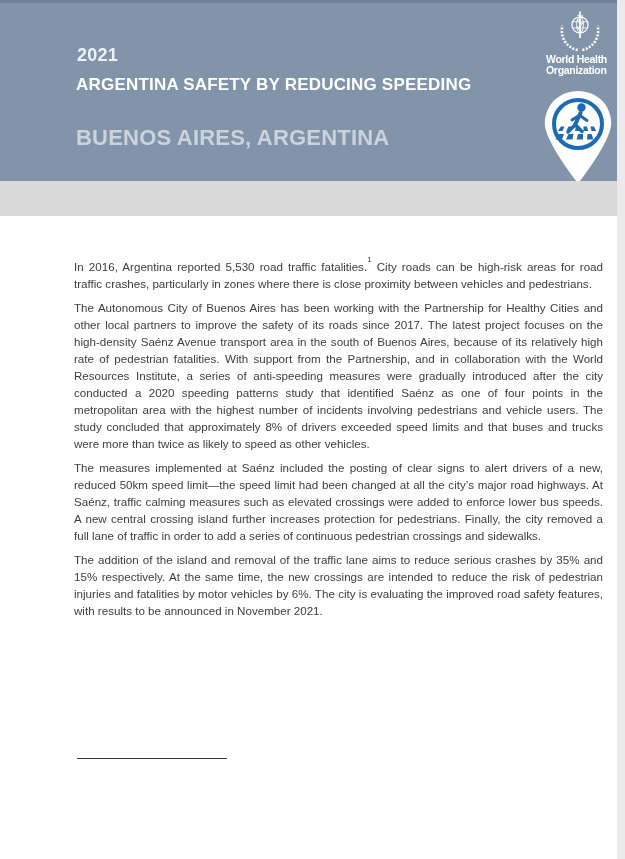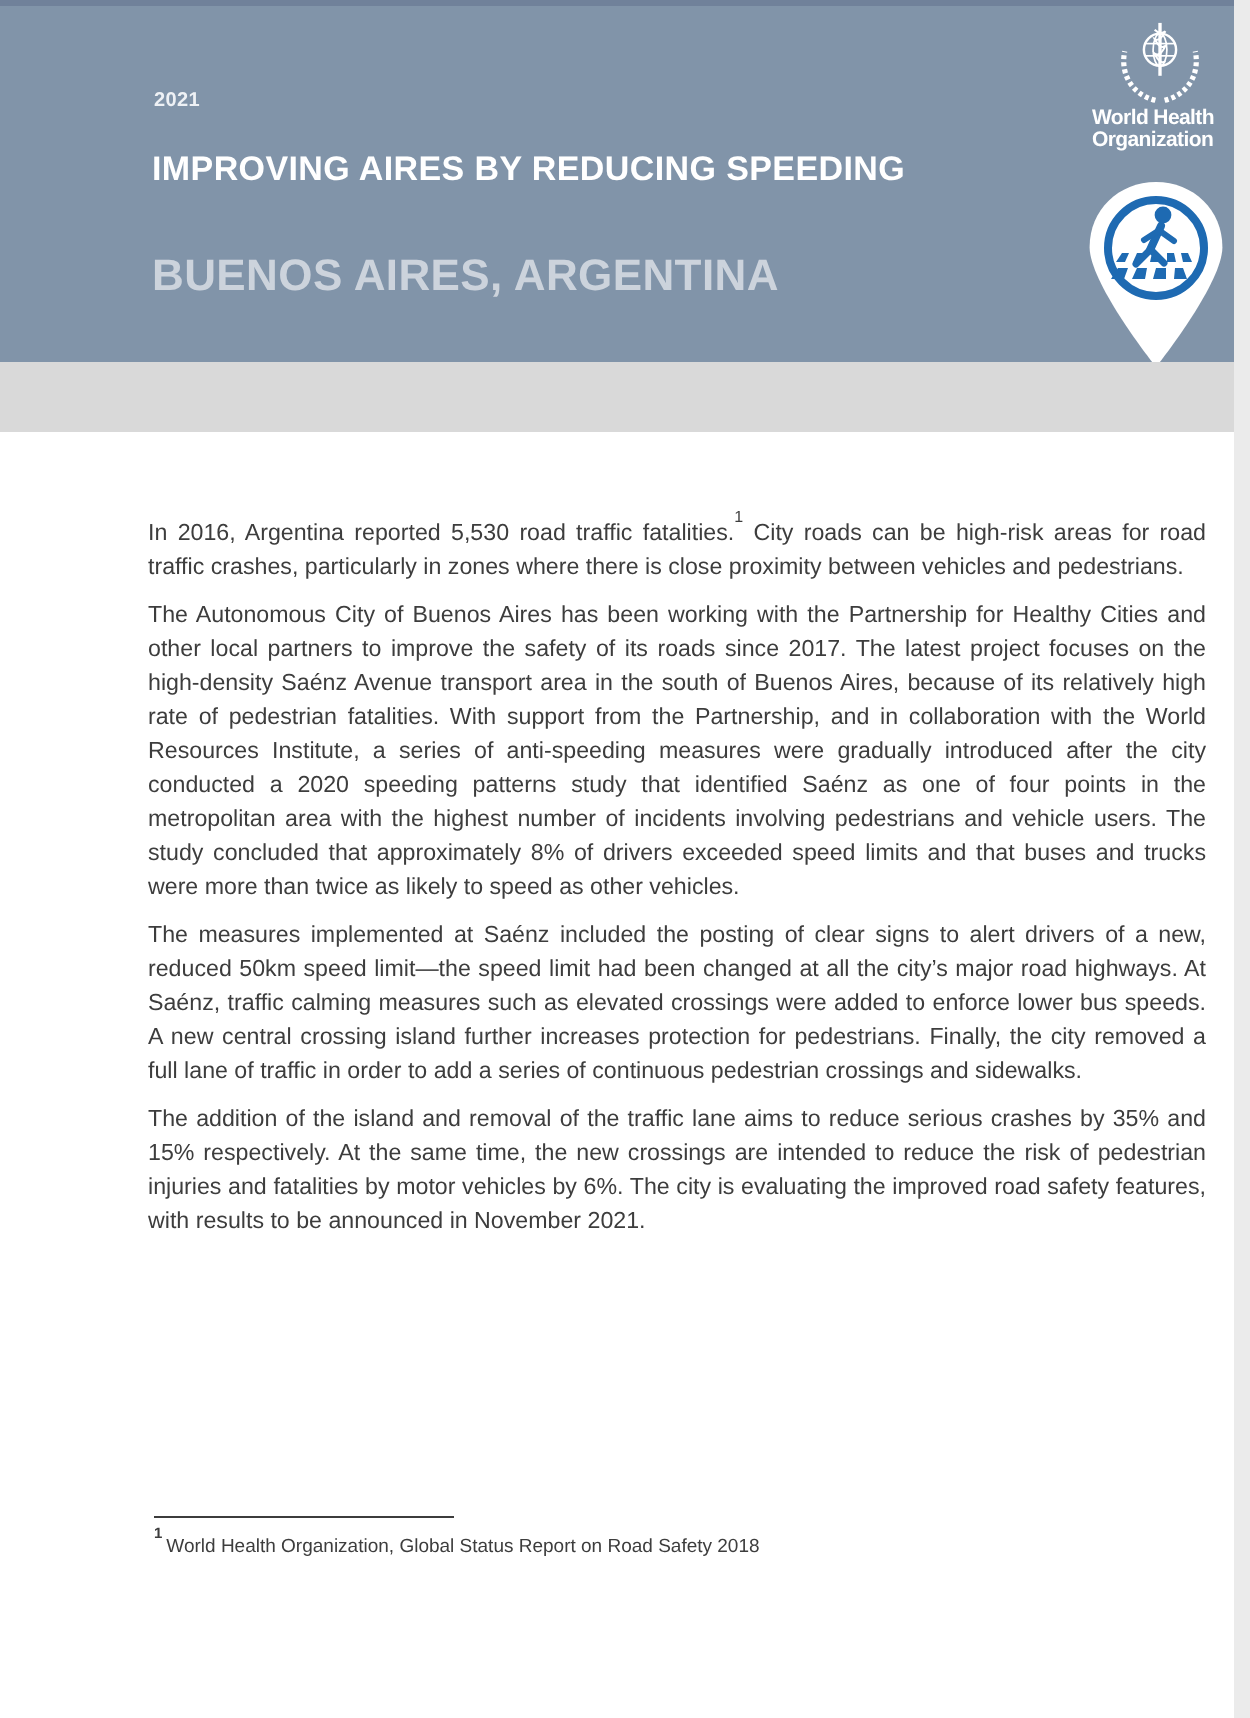--- a/index.html
+++ b/index.html
@@ -16,21 +16,21 @@
     background:#ffffff;
   }
   
   .hero {
     position:absolute; left:0; top:0; width:617px; height:181px;
     background:#8194a9;
     border-top:3px solid #70819a;
   }
   .year {
     position:absolute; left:77px; top:42px;
-    font-size:10px; font-weight:bold; color:#eef1f5; letter-spacing:0.2px;
+    font-size:18px; font-weight:bold; color:#eef1f5; letter-spacing:0.2px;
   }
   .title {
     position:absolute; left:76px; top:72px;
     font-size:17px; font-weight:bold; color:#ffffff; letter-spacing:0.2px;
     white-space:nowrap;
   }
   .subtitle {
     position:absolute; left:76px; top:122px;
     font-size:22px; font-weight:bold; color:#ccd3dc; letter-spacing:0.2px;
     white-space:nowrap;
@@ -86,21 +86,21 @@
     vertical-align:-2px; margin-left:1px;
   }
 </style>
 </head>
 <body>
 
 <div class="page">
 
   <header class="hero">
     <div class="year">2021</div>
-    <h1 class="title">IMPROVING AIRES BY REDUCING SPEEDING</h1>
+    <h1 class="title">ARGENTINA SAFETY BY REDUCING SPEEDING</h1>
     <h2 class="subtitle">BUENOS AIRES, ARGENTINA</h2>
 
     <div class="who">
       <span>
         <svg viewBox="0 0 60 54" aria-hidden="true">
           <g stroke="#ffffff" fill="none">
             <circle cx="30" cy="19" r="10.5" stroke-width="1.6"></circle>
             <ellipse cx="30" cy="19" rx="4.5" ry="10.5" stroke-width="1.1"></ellipse>
             <line x1="20" y1="15" x2="40" y2="15" stroke-width="1.1"></line>
             <line x1="20" y1="23" x2="40" y2="23" stroke-width="1.1"></line>
@@ -148,16 +148,15 @@
 
   <main class="content">
     <p><span>In 2016, Argentina reported 5,530 road traffic fatalities.</span><sup>1</sup><span> City roads can be high-risk areas for road traffic crashes, particularly in zones where there is close proximity between vehicles and pedestrians.</span></p>
     <p>The Autonomous City of Buenos Aires has been working with the Partnership for Healthy Cities and other local partners to improve the safety of its roads since 2017. The latest project focuses on the high-density Saénz Avenue transport area in the south of Buenos Aires, because of its relatively high rate of pedestrian fatalities. With support from the Partnership, and in collaboration with the World Resources Institute, a series of anti-speeding measures were gradually introduced after the city conducted a 2020 speeding patterns study that identified Saénz as one of four points in the metropolitan area with the highest number of incidents involving pedestrians and vehicle users. The study concluded that approximately 8% of drivers exceeded speed limits and that buses and trucks were more than twice as likely to speed as other vehicles.</p>
     <p>The measures implemented at Saénz included the posting of clear signs to alert drivers of a new, reduced 50km speed limit—the speed limit had been changed at all the city’s major road highways. At Saénz, traffic calming measures such as elevated crossings were added to enforce lower bus speeds. A new central crossing island further increases protection for pedestrians. Finally, the city removed a full lane of traffic in order to add a series of continuous pedestrian crossings and sidewalks.</p>
     <p>The addition of the island and removal of the traffic lane aims to reduce serious crashes by 35% and 15% respectively. At the same time, the new crossings are intended to reduce the risk of pedestrian injuries and fatalities by motor vehicles by 6%. The city is evaluating the improved road safety features, with results to be announced in November 2021.</p>
   </main>
 
   <footer class="footnote">
     <div class="fn-rule"></div>
-    <div><sup class="fn-marker">1</sup><span>World Health Organization, Global Status Report on Road Safety 2018</span></div>
   </footer>
 
 </div>
 
 </body></html>

